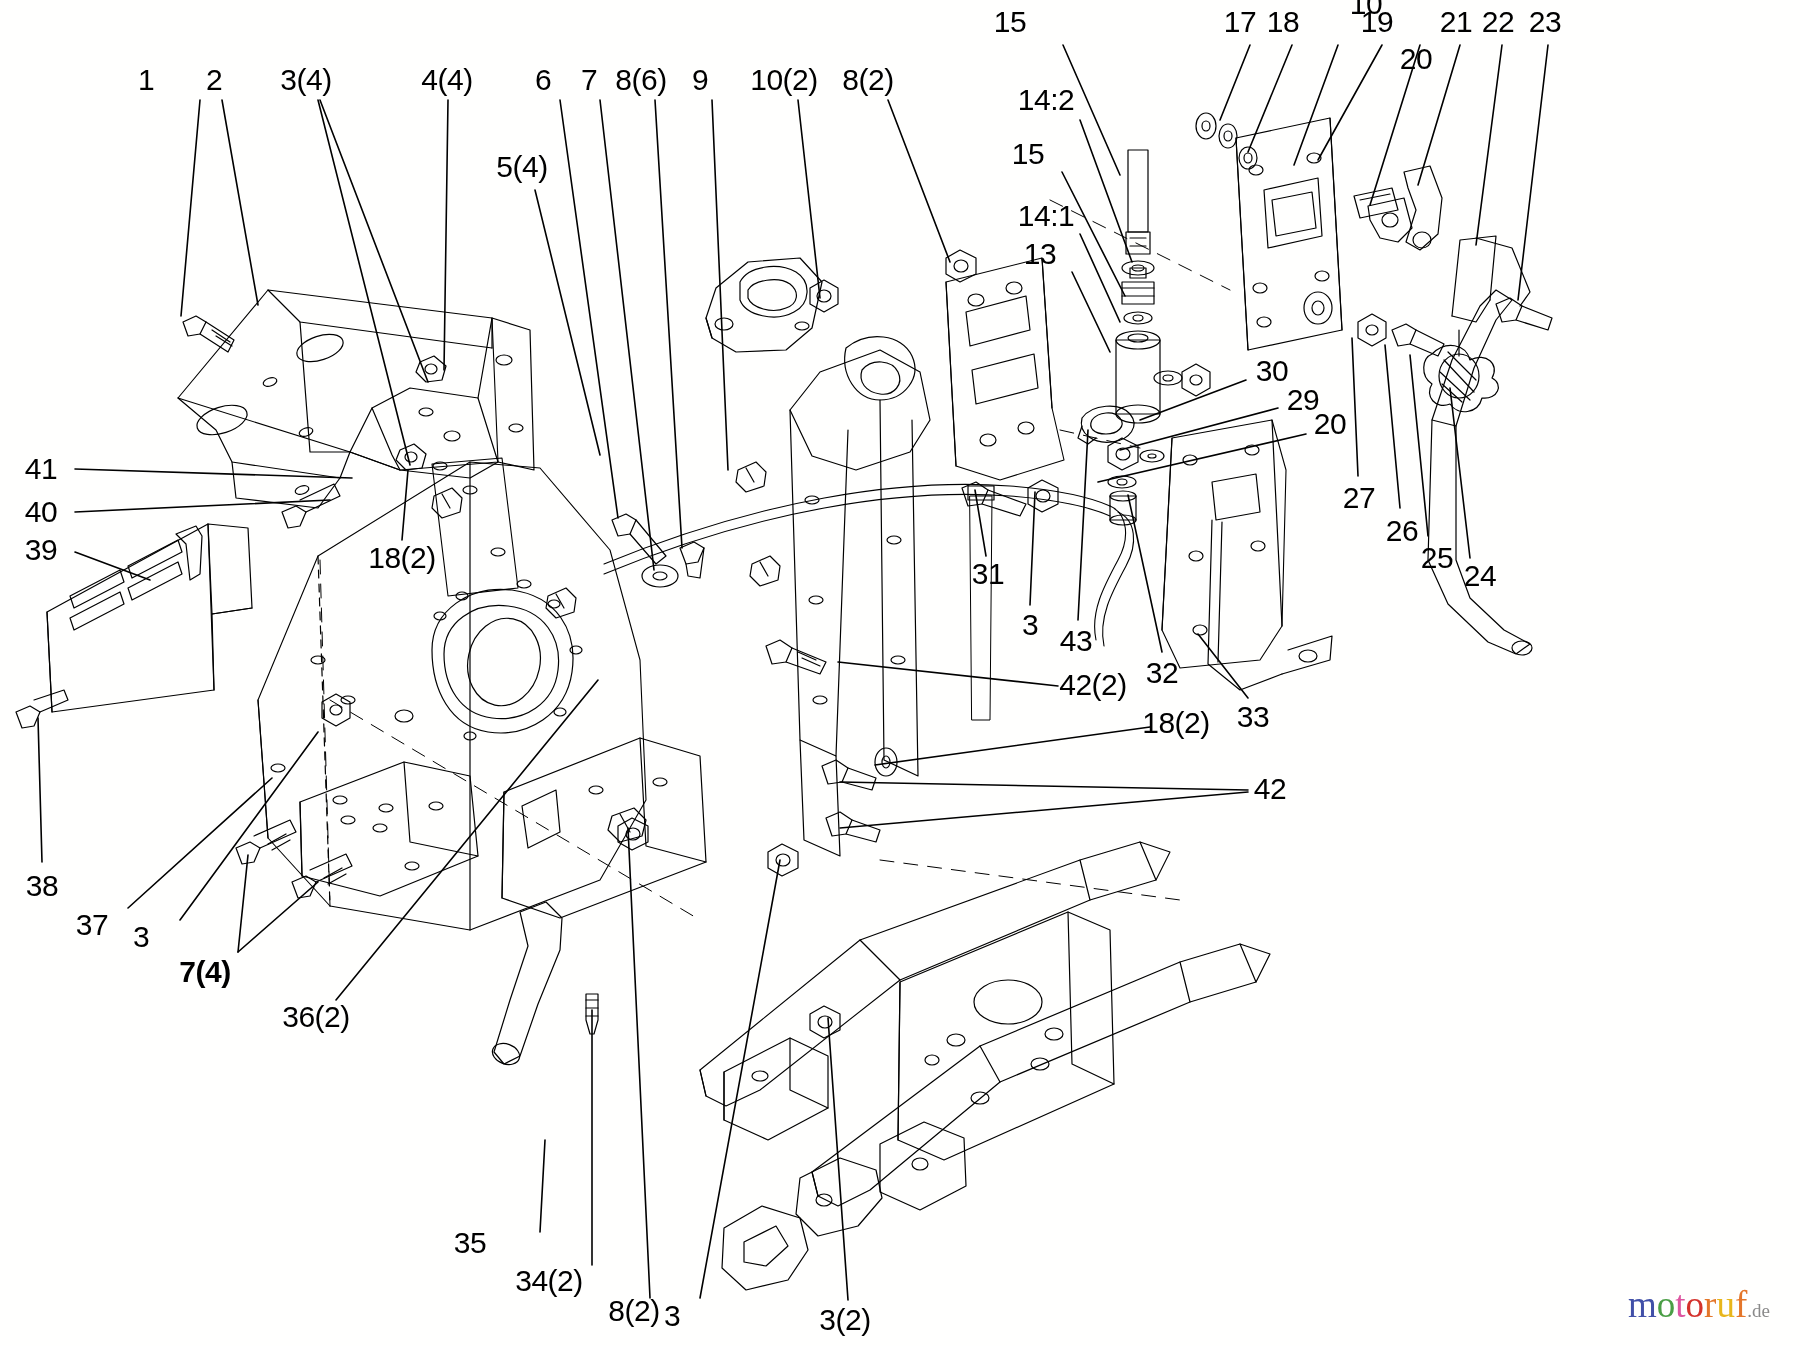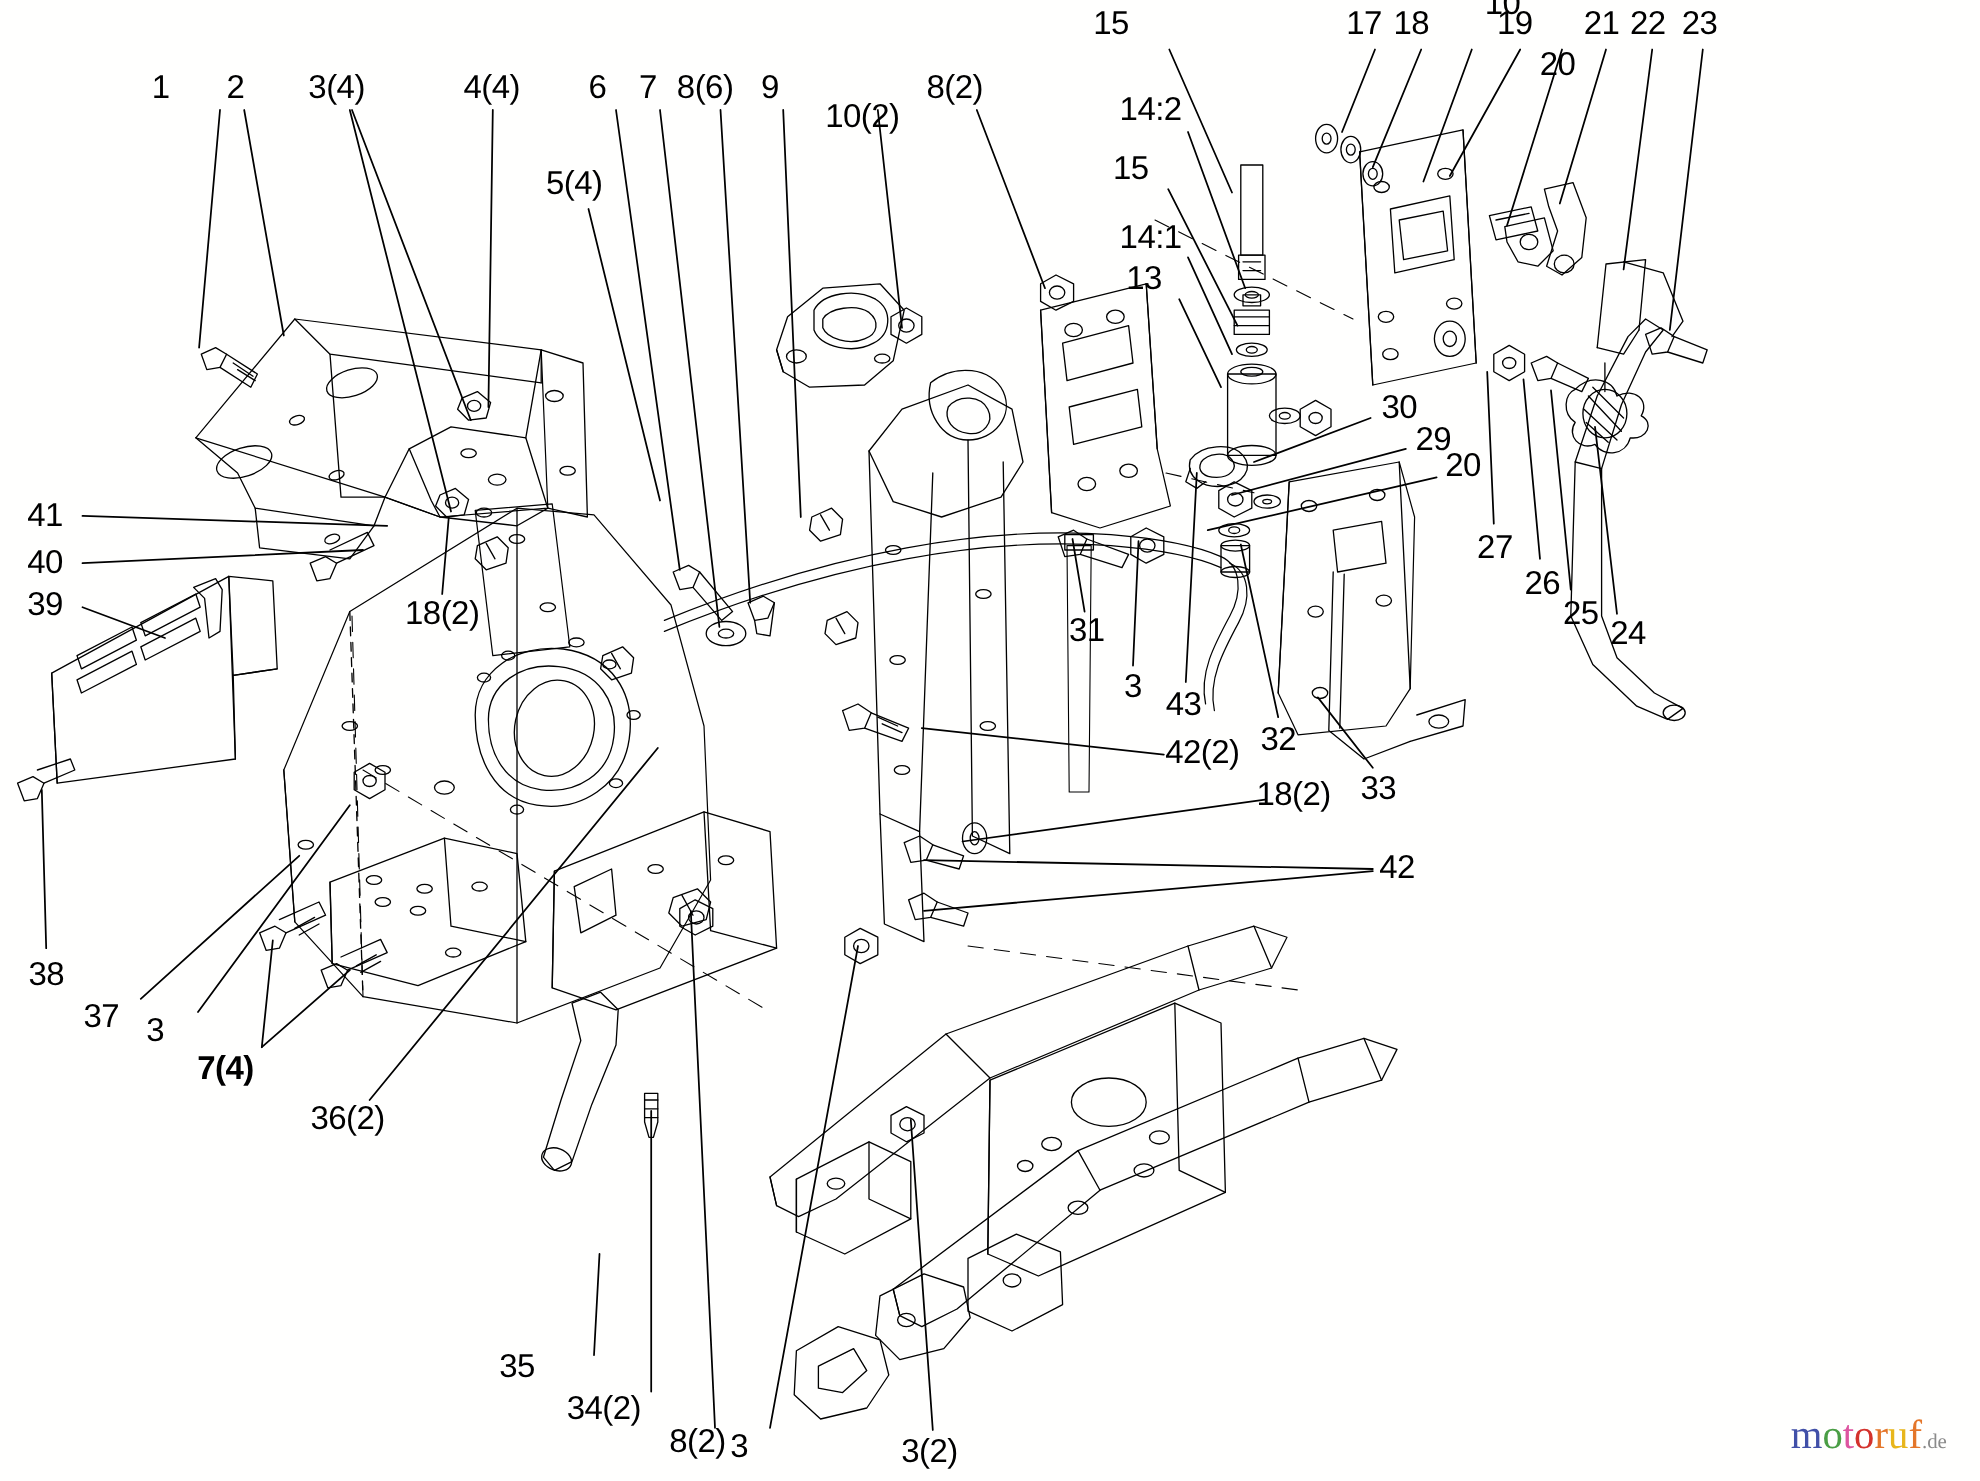--- a/index.html
+++ b/index.html
@@ -562,21 +562,21 @@
 
   <div id="callout-layer">
       <div class="callout" style="left: 146px; top: 80px;">1</div>
       <div class="callout" style="left: 214px; top: 80px;">2</div>
       <div class="callout" style="left: 306px; top: 80px;">3(4)</div>
       <div class="callout" style="left: 447px; top: 80px;">4(4)</div>
       <div class="callout" style="left: 543px; top: 80px;">6</div>
       <div class="callout" style="left: 589px; top: 80px;">7</div>
       <div class="callout" style="left: 641px; top: 80px;">8(6)</div>
       <div class="callout" style="left: 700px; top: 80px;">9</div>
-      <div class="callout" style="left: 784px; top: 80px; margin-top: 26px;">10(2)</div>
+      <div class="callout" style="left: 784px; top: 80px;">10(2)</div>
       <div class="callout" style="left: 868px; top: 80px;">8(2)</div>
       <div class="callout" style="left: 522px; top: 167px;">5(4)</div>
       <div class="callout" style="left: 1010px; top: 22px;">15</div>
       <div class="callout" style="left: 1240px; top: 22px;">17</div>
       <div class="callout" style="left: 1283px; top: 22px;">18</div>
       <div class="callout" style="left: 1330px; top: 4px; margin-left: 36px;">10</div>
       <div class="callout" style="left: 1377px; top: 22px;">19</div>
       <div class="callout" style="left: 1416px; top: 24px; margin-top: 35px;">20</div>
       <div class="callout" style="left: 1456px; top: 22px;">21</div>
       <div class="callout" style="left: 1498px; top: 22px;">22</div>

